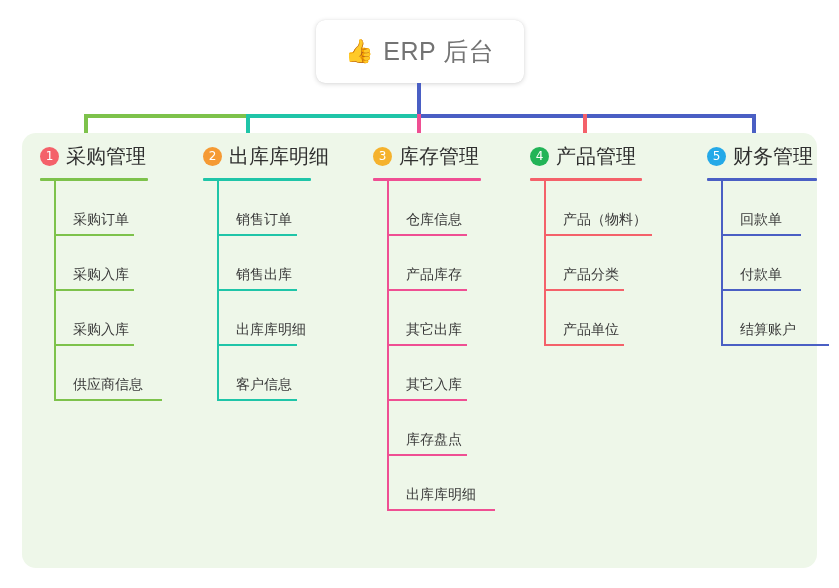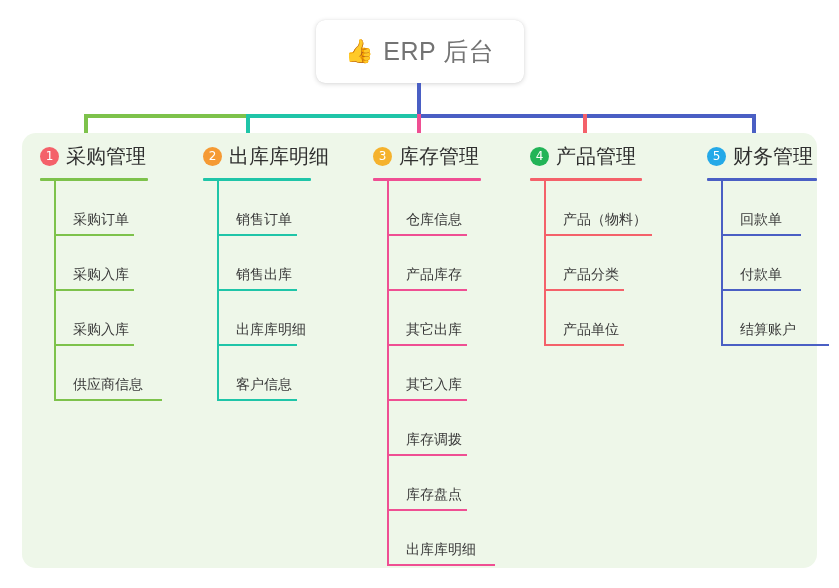--- a/index.html
+++ b/index.html
@@ -270,24 +270,20 @@
     </div>
     <div class="child">
       <span class="child-label">其它出库</span>
       <div class="child-rule" style="background: rgb(239, 79, 147);"></div>
     </div>
     <div class="child">
       <span class="child-label">其它入库</span>
       <div class="child-rule" style="background: rgb(239, 79, 147);"></div>
     </div>
     <div class="child">
-      <span class="child-label">库存调拨</span>
-      <div class="child-rule" style="background: rgb(239, 79, 147);"></div>
-    </div>
-    <div class="child">
       <span class="child-label">库存盘点</span>
       <div class="child-rule" style="background: rgb(239, 79, 147);"></div>
     </div>
     <div class="child">
       <span class="child-label">出库库明细</span>
       <div class="child-rule wide" style="background: rgb(239, 79, 147);"></div>
     </div>
   </div>
 </div>
 

